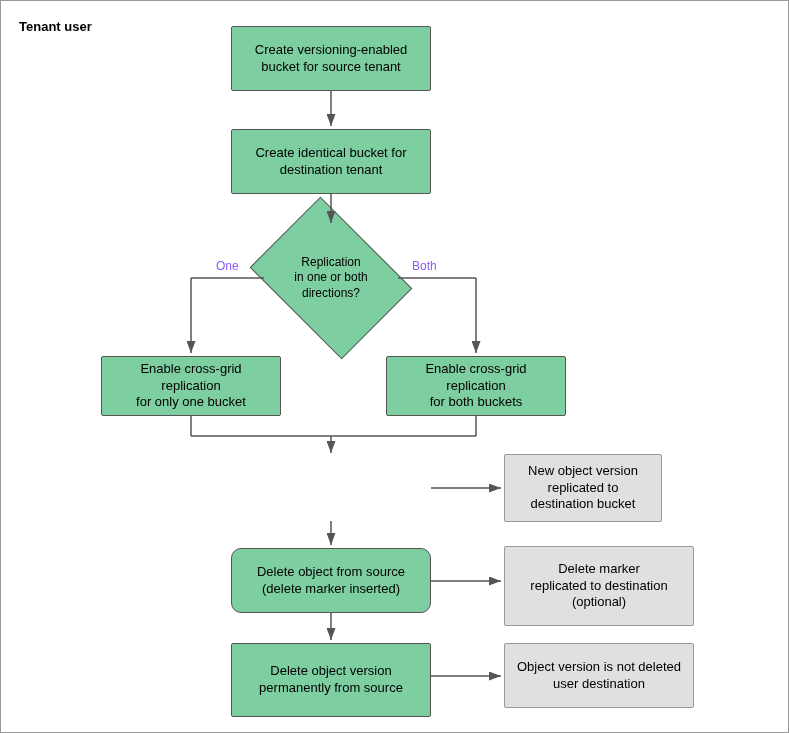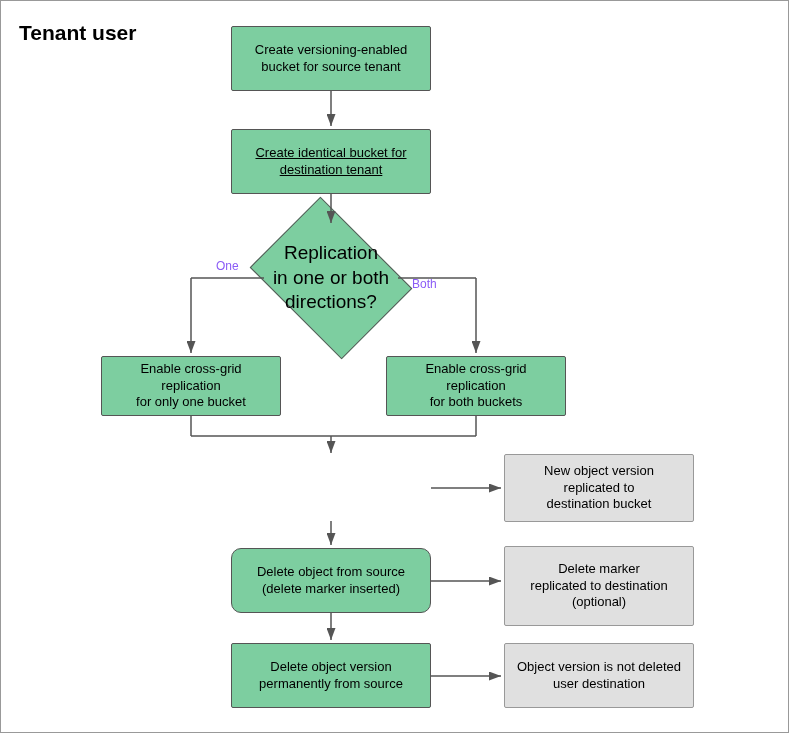--- a/index.html
+++ b/index.html
@@ -16,21 +16,21 @@
       height: 733px;
       border: 1px solid #999;
       position: relative;
       background: #fff;
     }
     .title {
       position: absolute;
       top: 18px;
       left: 18px;
       font-weight: bold;
-      font-size: 21px;
+      font-size: 13px;
       line-height: 1.3;
     }
     
     .box-green {
       position: absolute;
       background: #7dcea0;
       border: 1.5px solid #555;
       border-radius: 2px;
       display: flex;
       align-items: center;
@@ -65,21 +65,21 @@
       background: #7dcea0;
       border: 1.5px solid #555;
       transform: rotate(45deg);
       position: absolute;
     }
     .diamond-text {
       position: relative;
       z-index: 2;
       text-align: center;
       line-height: 1.3;
-      font-size: 19px;
+      font-size: 12px;
     }
     
     .arrows-svg {
       position: absolute;
       top: 0;
       left: 0;
       width: 789px;
       height: 733px;
       pointer-events: none;
     }
@@ -98,70 +98,70 @@
     <span>Tenant
 user</span>
   </div>
 
   <div class="box-green" style="left:230px; top:25px; width:200px; height:65px;">
     <span style="white-space:pre-line;">Create versioning-enabled
 bucket for source tenant</span>
   </div>
 
   <div class="box-green" style="left:230px; top:128px; width:200px; height:65px;">
-    <span style="white-space:pre-line;text-decoration:underline;">Create identical bucket for
+    <span style="white-space:pre-line;">Create identical bucket for
 destination tenant</span>
   </div>
 
   <div class="diamond-container" style="left:263px; top:225px; width:134px; height:104px;">
     <div class="diamond"></div>
     <div class="diamond-text">
       <span style="white-space:pre-line;">Replication
 in one or both
 directions?</span>
     </div>
   </div>
 
   <div class="arrow-label" style="left:215px; top:258px;">
     <span>One</span>
   </div>
 
-  <div class="arrow-label" style="left:411px; top:276px;">
+  <div class="arrow-label" style="left:411px; top:258px;">
     <span>Both</span>
   </div>
 
   <div class="box-green" style="left:100px; top:355px; width:180px; height:60px;">
     <span style="white-space:pre-line;">Enable cross-grid replication
 for only one bucket</span>
   </div>
 
   <div class="box-green" style="left:385px; top:355px; width:180px; height:60px;">
     <span style="white-space:pre-line;">Enable cross-grid replication
 for both buckets</span>
   </div>
 
 
-  <div class="box-gray" style="left:503px; top:453px; width:190px; height:68px;">
+  <div class="box-gray" style="left:503px; top:453px; width:158px; height:68px;">
     <span style="white-space:pre-line;">New object version
 replicated to
 destination bucket</span>
   </div>
 
   <div class="box-green" style="left:230px; top:547px; width:200px; height:65px;border-radius:10px;">
     <span style="white-space:pre-line;">Delete object from source
 (delete marker inserted)</span>
   </div>
 
   <div class="box-gray" style="left:503px; top:545px; width:190px; height:80px;">
     <span style="white-space:pre-line;">Delete marker
 replicated to destination
 (optional)</span>
   </div>
 
-  <div class="box-green" style="left:230px; top:642px; width:200px; height:65px;">
+  <div class="box-green" style="left:230px; top:642px; width:200px; height:74px;">
     <span style="white-space:pre-line;">Delete object version
 permanently from source</span>
   </div>
 
   <div class="box-gray" style="left:503px; top:642px; width:190px; height:65px;">
     <span style="white-space:pre-line;">Object version is not deleted
 user destination</span>
   </div>
 
   <svg class="arrows-svg">

